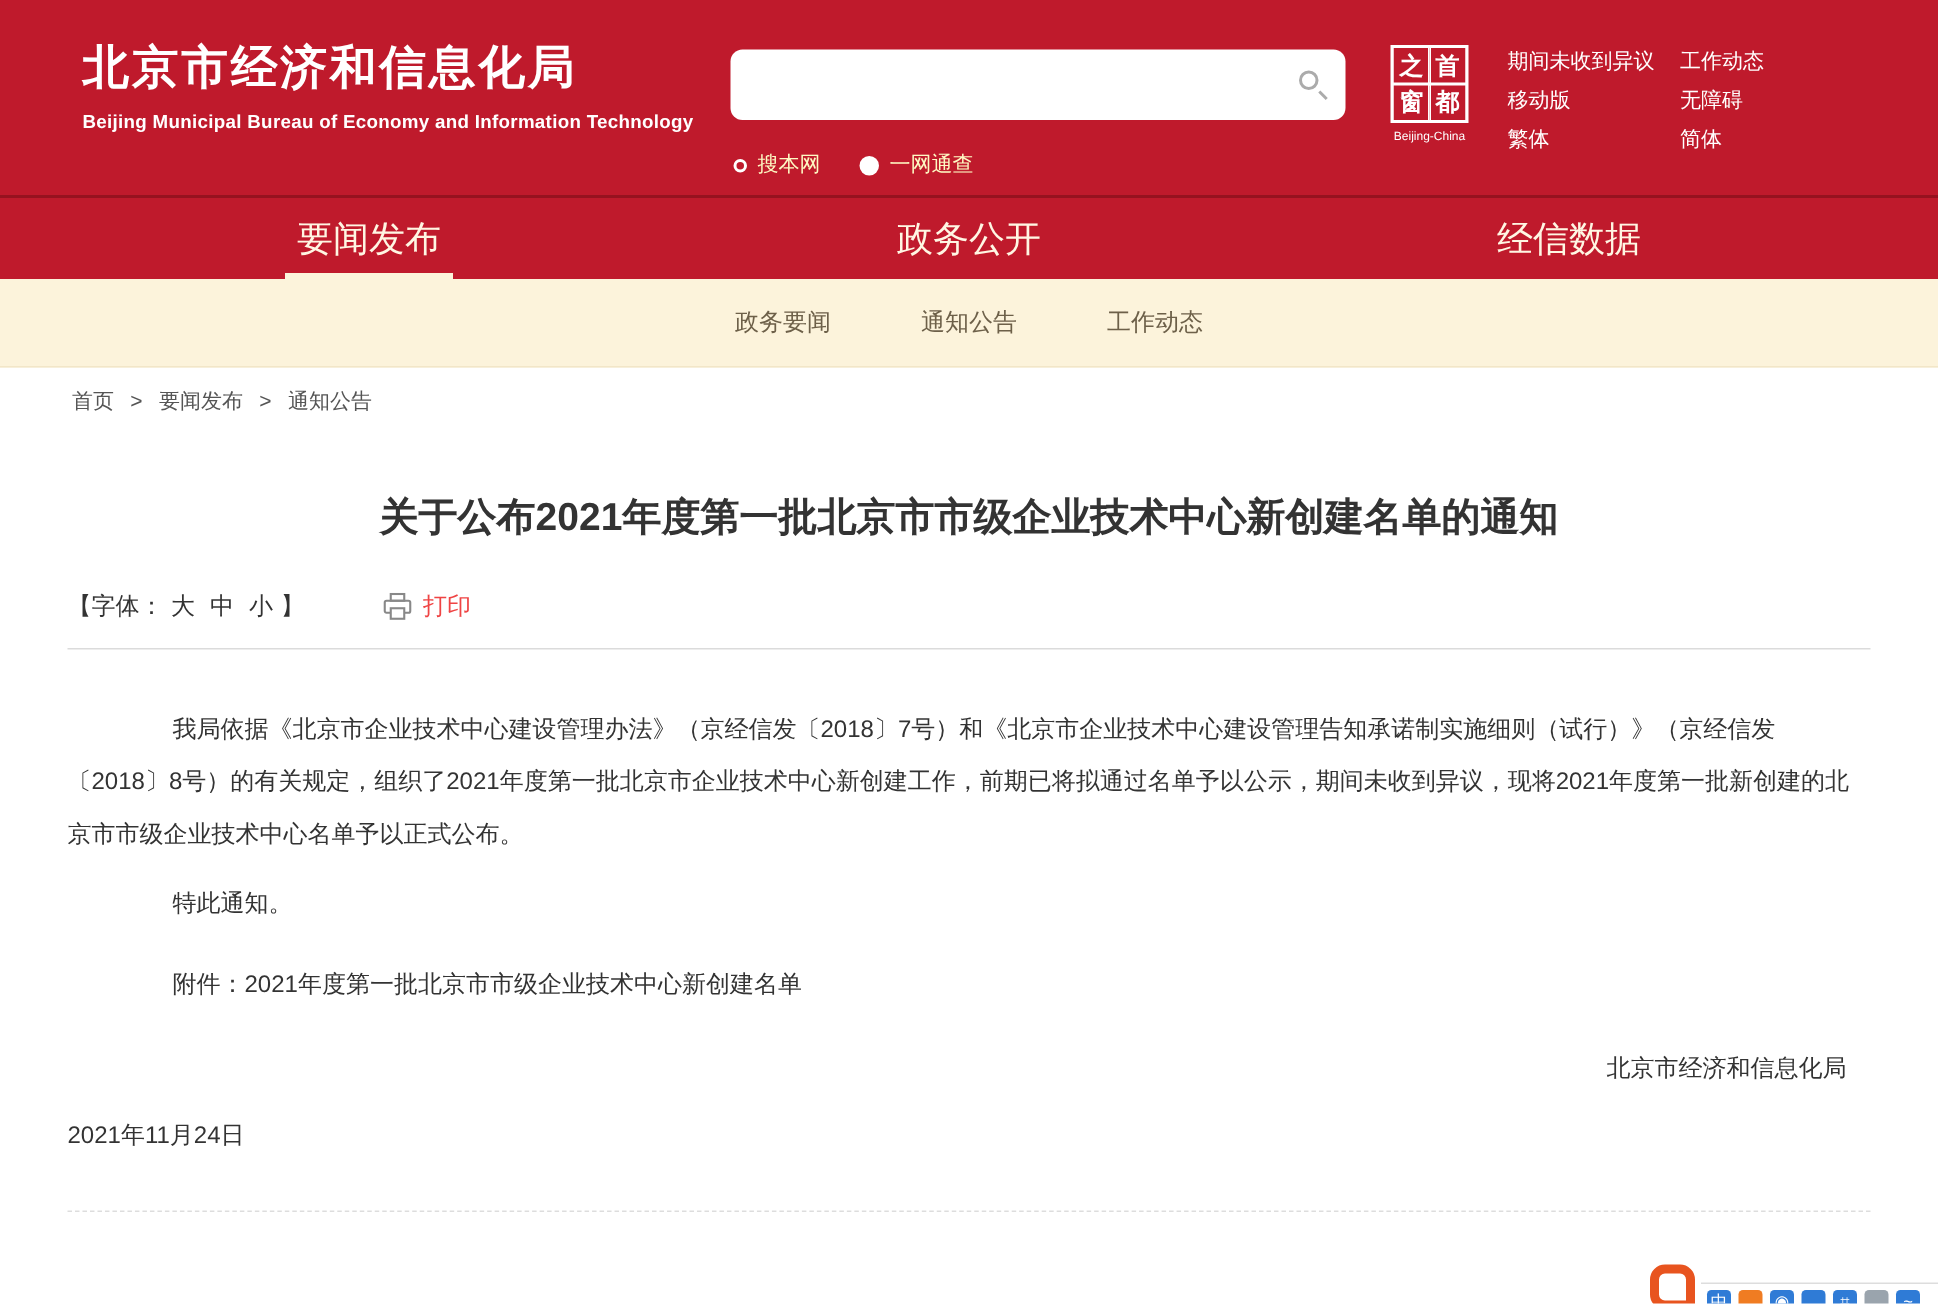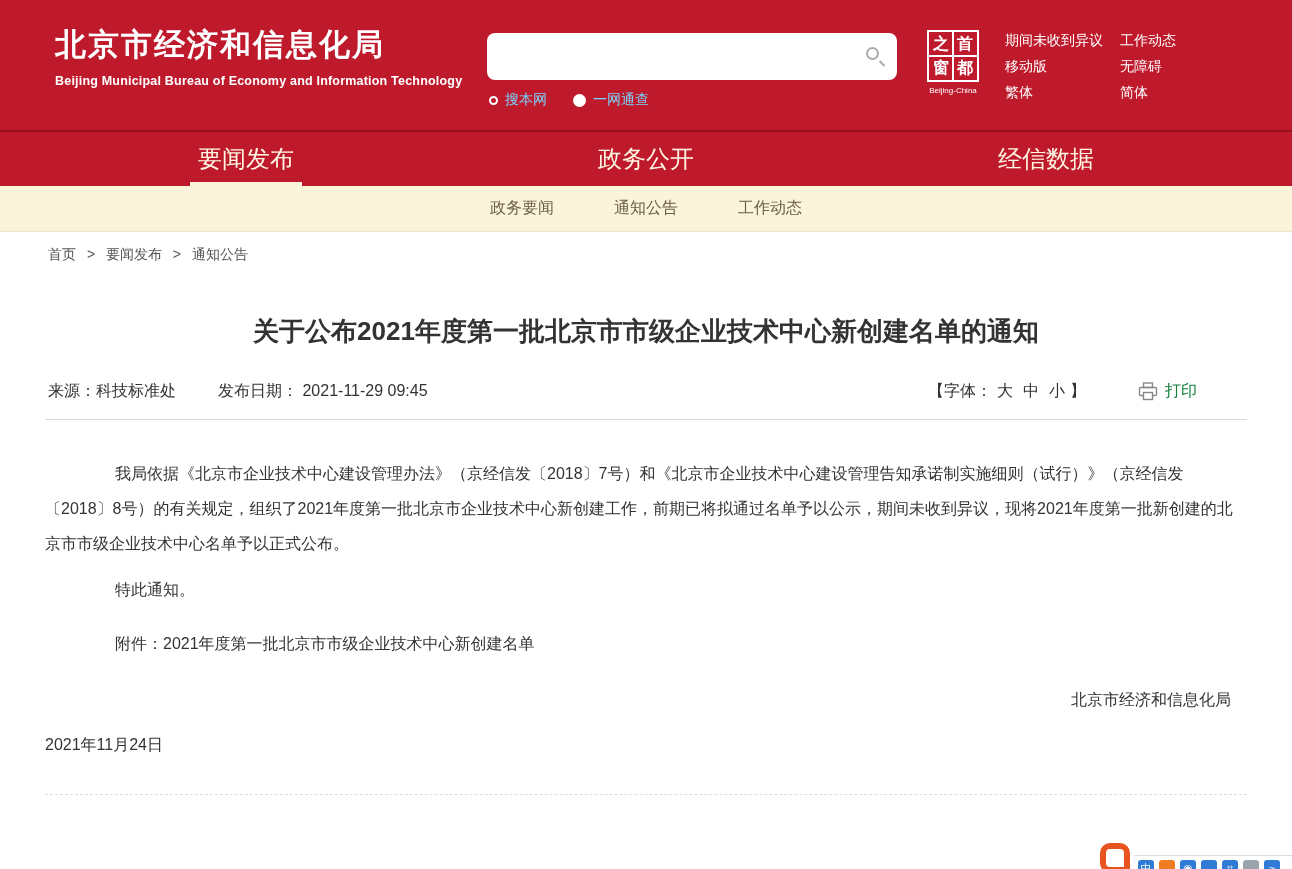--- a/index.html
+++ b/index.html
@@ -18,52 +18,52 @@
   }
   
   .header{height:130px;background:var(--red);position:relative;}
   .logo-block{position:absolute;left:55px;top:24px;color:#fff;cursor:pointer;}
   .logo-block h1{margin:0;font-size:31px;font-weight:bold;letter-spacing:2px;}
   .logo-block p{margin:8px 0 0;font-size:12.5px;font-weight:bold;letter-spacing:.2px;}
   .search-wrap{position:absolute;left:487px;top:33px;width:410px;height:47px;}
   .search-input{width:100%;height:100%;border:none;border-radius:8px;padding:0 46px 0 16px;font-size:16px;outline:none;background:#fff;}
   .search-icon{position:absolute;right:18px;top:14px;width:13px;height:13px;border:2px solid #ABABAB;border-radius:50%;cursor:pointer;}
   .search-icon::after{content:"";position:absolute;width:2px;height:7px;background:#ABABAB;transform:rotate(-45deg);left:13px;top:11px;}
-  .search-opts{position:absolute;left:489px;top:91px;display:flex;gap:26px;align-items:center;color:#7dd3fc;font-size:14px;}
+  .search-opts{position:absolute;left:489px;top:101px;display:flex;gap:26px;align-items:center;color:#fef9c3;font-size:14px;}
   .search-opt{display:flex;align-items:center;cursor:pointer;}
   .radio-ring{display:inline-block;width:9px;height:9px;border:2.5px solid #fff;border-radius:50%;margin-right:7px;}
   .radio-dot{display:inline-block;width:13px;height:13px;background:#fff;border-radius:50%;margin-right:7px;}
   .capital{position:absolute;left:924px;top:30px;width:58px;text-align:center;color:#fff;cursor:pointer;}
   .capital-grid{width:52px;height:52px;border:2px solid #fff;display:grid;grid-template-columns:1fr 1fr;grid-template-rows:1fr 1fr;margin:0 auto;}
   .capital-grid span{display:flex;align-items:center;justify-content:center;font-size:16px;font-weight:bold;outline:1px solid #fff;font-family:"Liberation Serif","DejaVu Serif",serif;}
   .capital-caption{font-size:8px;margin-top:4px;white-space:nowrap;}
   .header-links{position:absolute;left:1005px;top:32px;display:grid;grid-template-columns:115px auto;row-gap:8px;color:#fff;font-size:14px;}
   .header-links span{cursor:pointer;white-space:nowrap;}
   
   .mainnav{height:56px;background:var(--red);border-top:2px solid var(--red-dark);}
   .mainnav-inner{margin:0 46px;display:flex;height:54px;}
   .nav-item{flex:1;display:flex;align-items:center;justify-content:center;color:#FFF6E3;font-size:24px;position:relative;cursor:pointer;}
   .nav-underline{position:absolute;bottom:0;left:50%;transform:translateX(-50%);width:112px;height:4px;background:var(--cream);}
   
-  .subnav{height:46px;background:var(--cream);display:flex;align-items:center;justify-content:center;gap:60px;font-size:16px;color:var(--subnav-text);border-bottom:1px solid #F2E6C8;}
+  .subnav{height:59px;background:var(--cream);display:flex;align-items:center;justify-content:center;gap:60px;font-size:16px;color:var(--subnav-text);border-bottom:1px solid #F2E6C8;}
   .subnav span{cursor:pointer;}
   
   .breadcrumb{margin:14px 0 0 48px;font-size:14px;color:#555;}
   .breadcrumb a{color:#555;text-decoration:none;cursor:pointer;}
   .breadcrumb .sep{margin:0 7px;}
   
   .article{margin:0 45px;}
   .article-title{margin:50px 0 0;text-align:center;font-size:26px;font-weight:bold;color:#333;}
   .meta{margin-top:32px;display:flex;justify-content:space-between;align-items:center;font-size:16px;color:#333;}
   .meta-left{display:flex;align-items:center;padding-left:3px;}
   .meta-date{margin-left:42px;}
   .meta-right{display:flex;align-items:center;margin-right:50px;}
   .font-sizes{display:flex;align-items:center;}
   .font-sizes .fs{margin:0 5px;cursor:pointer;}
-  .print-btn{display:flex;align-items:center;gap:7px;margin-left:52px;cursor:pointer;color:#15803d;}
+  .print-btn{display:flex;align-items:center;gap:7px;margin-left:52px;cursor:pointer;color:#ef4444;}
   .divider{border-bottom:1px solid #DBDBDB;margin-top:17px;}
   .body-text{margin-top:36px;font-size:16px;color:#333;line-height:35px;}
   .body-text p{margin:0;}
   .greeting{text-indent:38px;}
   .para{text-indent:70px;margin-top:11px !important;}
   .attach{text-indent:70px;margin-top:19px !important;}
   .attach a{color:#333;text-decoration:none;cursor:pointer;}
   .signature{text-align:right;padding-right:16px;margin-top:21px !important;}
   .sign-date{text-align:left;padding-right:25px;margin-top:10px !important;}
   .dashed{border-bottom:1px dashed #DDD;margin-top:32px;}
@@ -147,28 +147,20 @@
   <span class="sep">&gt;</span>
   <a>要闻发布</a>
   <span class="sep">&gt;</span>
   <a>通知公告</a>
 </div>
 
 <div class="article">
   <h2 class="article-title">关于公布2021年度第一批北京市市级企业技术中心新创建名单的通知</h2>
 
   <div class="meta">
-    <div class="meta-left">
-      <span>来源：</span>
-      <span>科技标准处</span>
-      <span class="meta-date">
-        <span>发布日期：</span>
-        <span>2021-11-29 09:45</span>
-      </span>
-    </div>
     <div class="meta-right">
       <span class="font-sizes">
         <span>【字体：</span>
         <span class="fs">大</span>
         <span class="fs">中</span>
         <span class="fs">小</span>
         <span>】</span>
       </span>
       <span class="print-btn">
         <svg width="20" height="19" viewBox="0 0 20 19">

